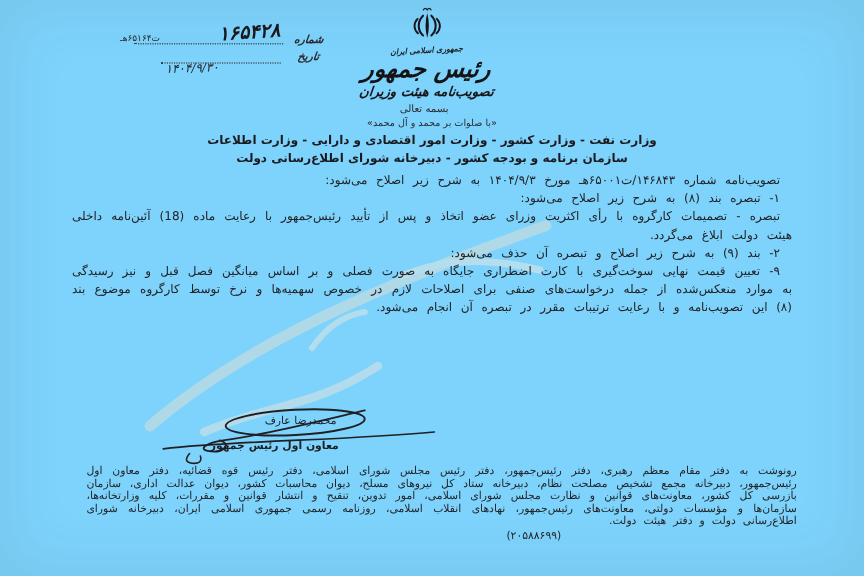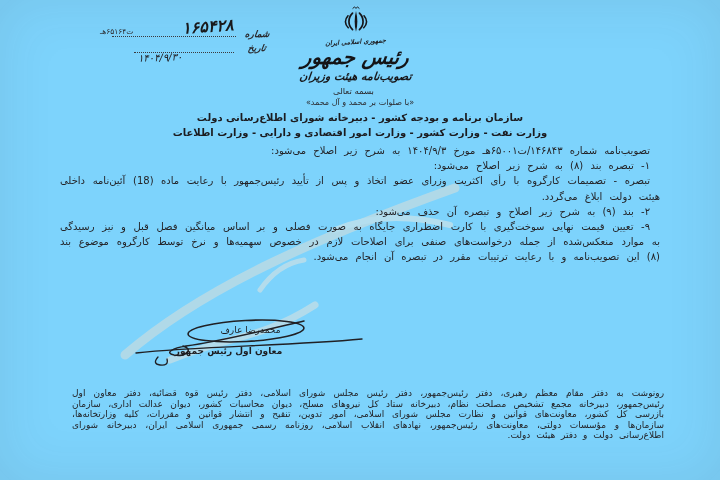--- a/index.html
+++ b/index.html
@@ -60,21 +60,21 @@
   .addr-line { font-size: 10px; font-weight: bold; color: #1b1b1f; line-height: 14.5px; }
   
   .body-text {
     position: absolute; left: 60px; top: 143px; width: 600px;
     direction: rtl; text-align: justify;
     font-size: 10px; line-height: 15.2px; color: #232327;
     word-spacing: 4px; letter-spacing: 0.3px;
   }
   .body-text p { text-indent: 10px; }
   
-  .signature { position: absolute; left: 128px; top: 313px; width: 240px; height: 60px; text-decoration: underline; }
+  .signature { position: absolute; left: 128px; top: 334px; width: 240px; height: 60px; text-decoration: underline; }
   .sig-svg { position: absolute; left: 0; top: 0; width: 240px; height: 60px; }
   .sig-name {
     position: absolute; left: 55px; top: 12px; width: 135px; text-align: center;
     font-size: 9px; color: #1d1d21; direction: rtl;
   }
   .sig-title {
     position: absolute; left: 28px; top: 33px; width: 145px; text-align: center;
     font-size: 9px; font-weight: bold; color: #1d1d21; direction: rtl;
   }
   
@@ -127,22 +127,22 @@
     </svg>
     <div class="lh-country">جمهوری اسلامی ایران</div>
     <div class="lh-title">رئیس جمهور</div>
     <div class="lh-subtitle">تصویب‌نامه هیئت وزیران</div>
   </div>
 
   <div class="besmeleh">بسمه تعالی</div>
   <div class="salawat">«با صلوات بر محمد و آل محمد»</div>
 
   <div class="addressees">
+    <div class="addr-line">وزارت نفت - وزارت کشور - وزارت امور اقتصادی و دارایی - وزارت اطلاعات</div>
     <div class="addr-line">سازمان برنامه و بودجه کشور - دبیرخانه شورای اطلاع‌رسانی دولت</div>
-    <div class="addr-line">وزارت نفت - وزارت کشور - وزارت امور اقتصادی و دارایی - وزارت اطلاعات</div>
   </div>
 
   <div class="body-text">
     <p>تصویب‌نامه شماره ۱۴۶۸۴۳/ت۶۵۰۰۱هـ مورخ ۱۴۰۴/۹/۳ به شرح زیر اصلاح می‌شود:</p>
     <p>۱- تبصره بند (۸) به شرح زیر اصلاح می‌شود:</p>
     <p>تبصره - تصمیمات کارگروه با رأی اکثریت وزرای عضو اتخاذ و پس از تأیید رئیس‌جمهور با رعایت ماده (18) آئین‌نامه داخلی هیئت دولت ابلاغ می‌گردد.</p>
     <p>۲- بند (۹) به شرح زیر اصلاح و تبصره آن حذف می‌شود:</p>
     <p>۹- تعیین قیمت نهایی سوخت‌گیری با کارت اضطراری جایگاه به صورت فصلی و بر اساس میانگین فصل قبل و نیز رسیدگی به موارد منعکس‌شده از جمله درخواست‌های صنفی برای اصلاحات لازم در خصوص سهمیه‌ها و نرخ توسط کارگروه موضوع بند (۸) این تصویب‌نامه و با رعایت ترتیبات مقرر در تبصره آن انجام می‌شود.</p>
   </div>
 
@@ -152,15 +152,16 @@
       <path d="M176 8 C 150 14, 95 28, 58 33 C 45 35, 36 40, 46 42 C 58 44, 66 36, 55 33" stroke="#202024" stroke-width="1.5" fill="none" stroke-linecap="round"></path>
       <path d="M8 40 C 70 33, 160 33, 234 26" stroke="#202024" stroke-width="1.4" fill="none" stroke-linecap="round"></path>
       <path d="M30 44 q -6 7 2 8 q 9 1 7 -6" stroke="#202024" stroke-width="1.3" fill="none" stroke-linecap="round"></path>
     </svg>
     <div class="sig-name">محمدرضا عارف</div>
     <div class="sig-title">معاون اول رئیس جمهور</div>
   </div>
 
   <div class="footer">
     <div>رونوشت به دفتر مقام معظم رهبری، دفتر رئیس‌جمهور، دفتر رئیس مجلس شورای اسلامی، دفتر رئیس قوه قضائیه، دفتر معاون اول رئیس‌جمهور، دبیرخانه مجمع تشخیص مصلحت نظام، دبیرخانه ستاد کل نیروهای مسلح، دیوان محاسبات کشور، دیوان عدالت اداری، سازمان بازرسی کل کشور، معاونت‌های قوانین و نظارت مجلس شورای اسلامی، امور تدوین، تنقیح و انتشار قوانین و مقررات، کلیه وزارتخانه‌ها، سازمان‌ها و مؤسسات دولتی، معاونت‌های رئیس‌جمهور، نهادهای انقلاب اسلامی، روزنامه رسمی جمهوری اسلامی ایران، دبیرخانه شورای اطلاع‌رسانی دولت و دفتر هیئت دولت.</div>
+    <div class="footer-ref">(۲۰۵۸۸۶۹۹)</div>
   </div>
 
 </div>
 
 </body></html>

